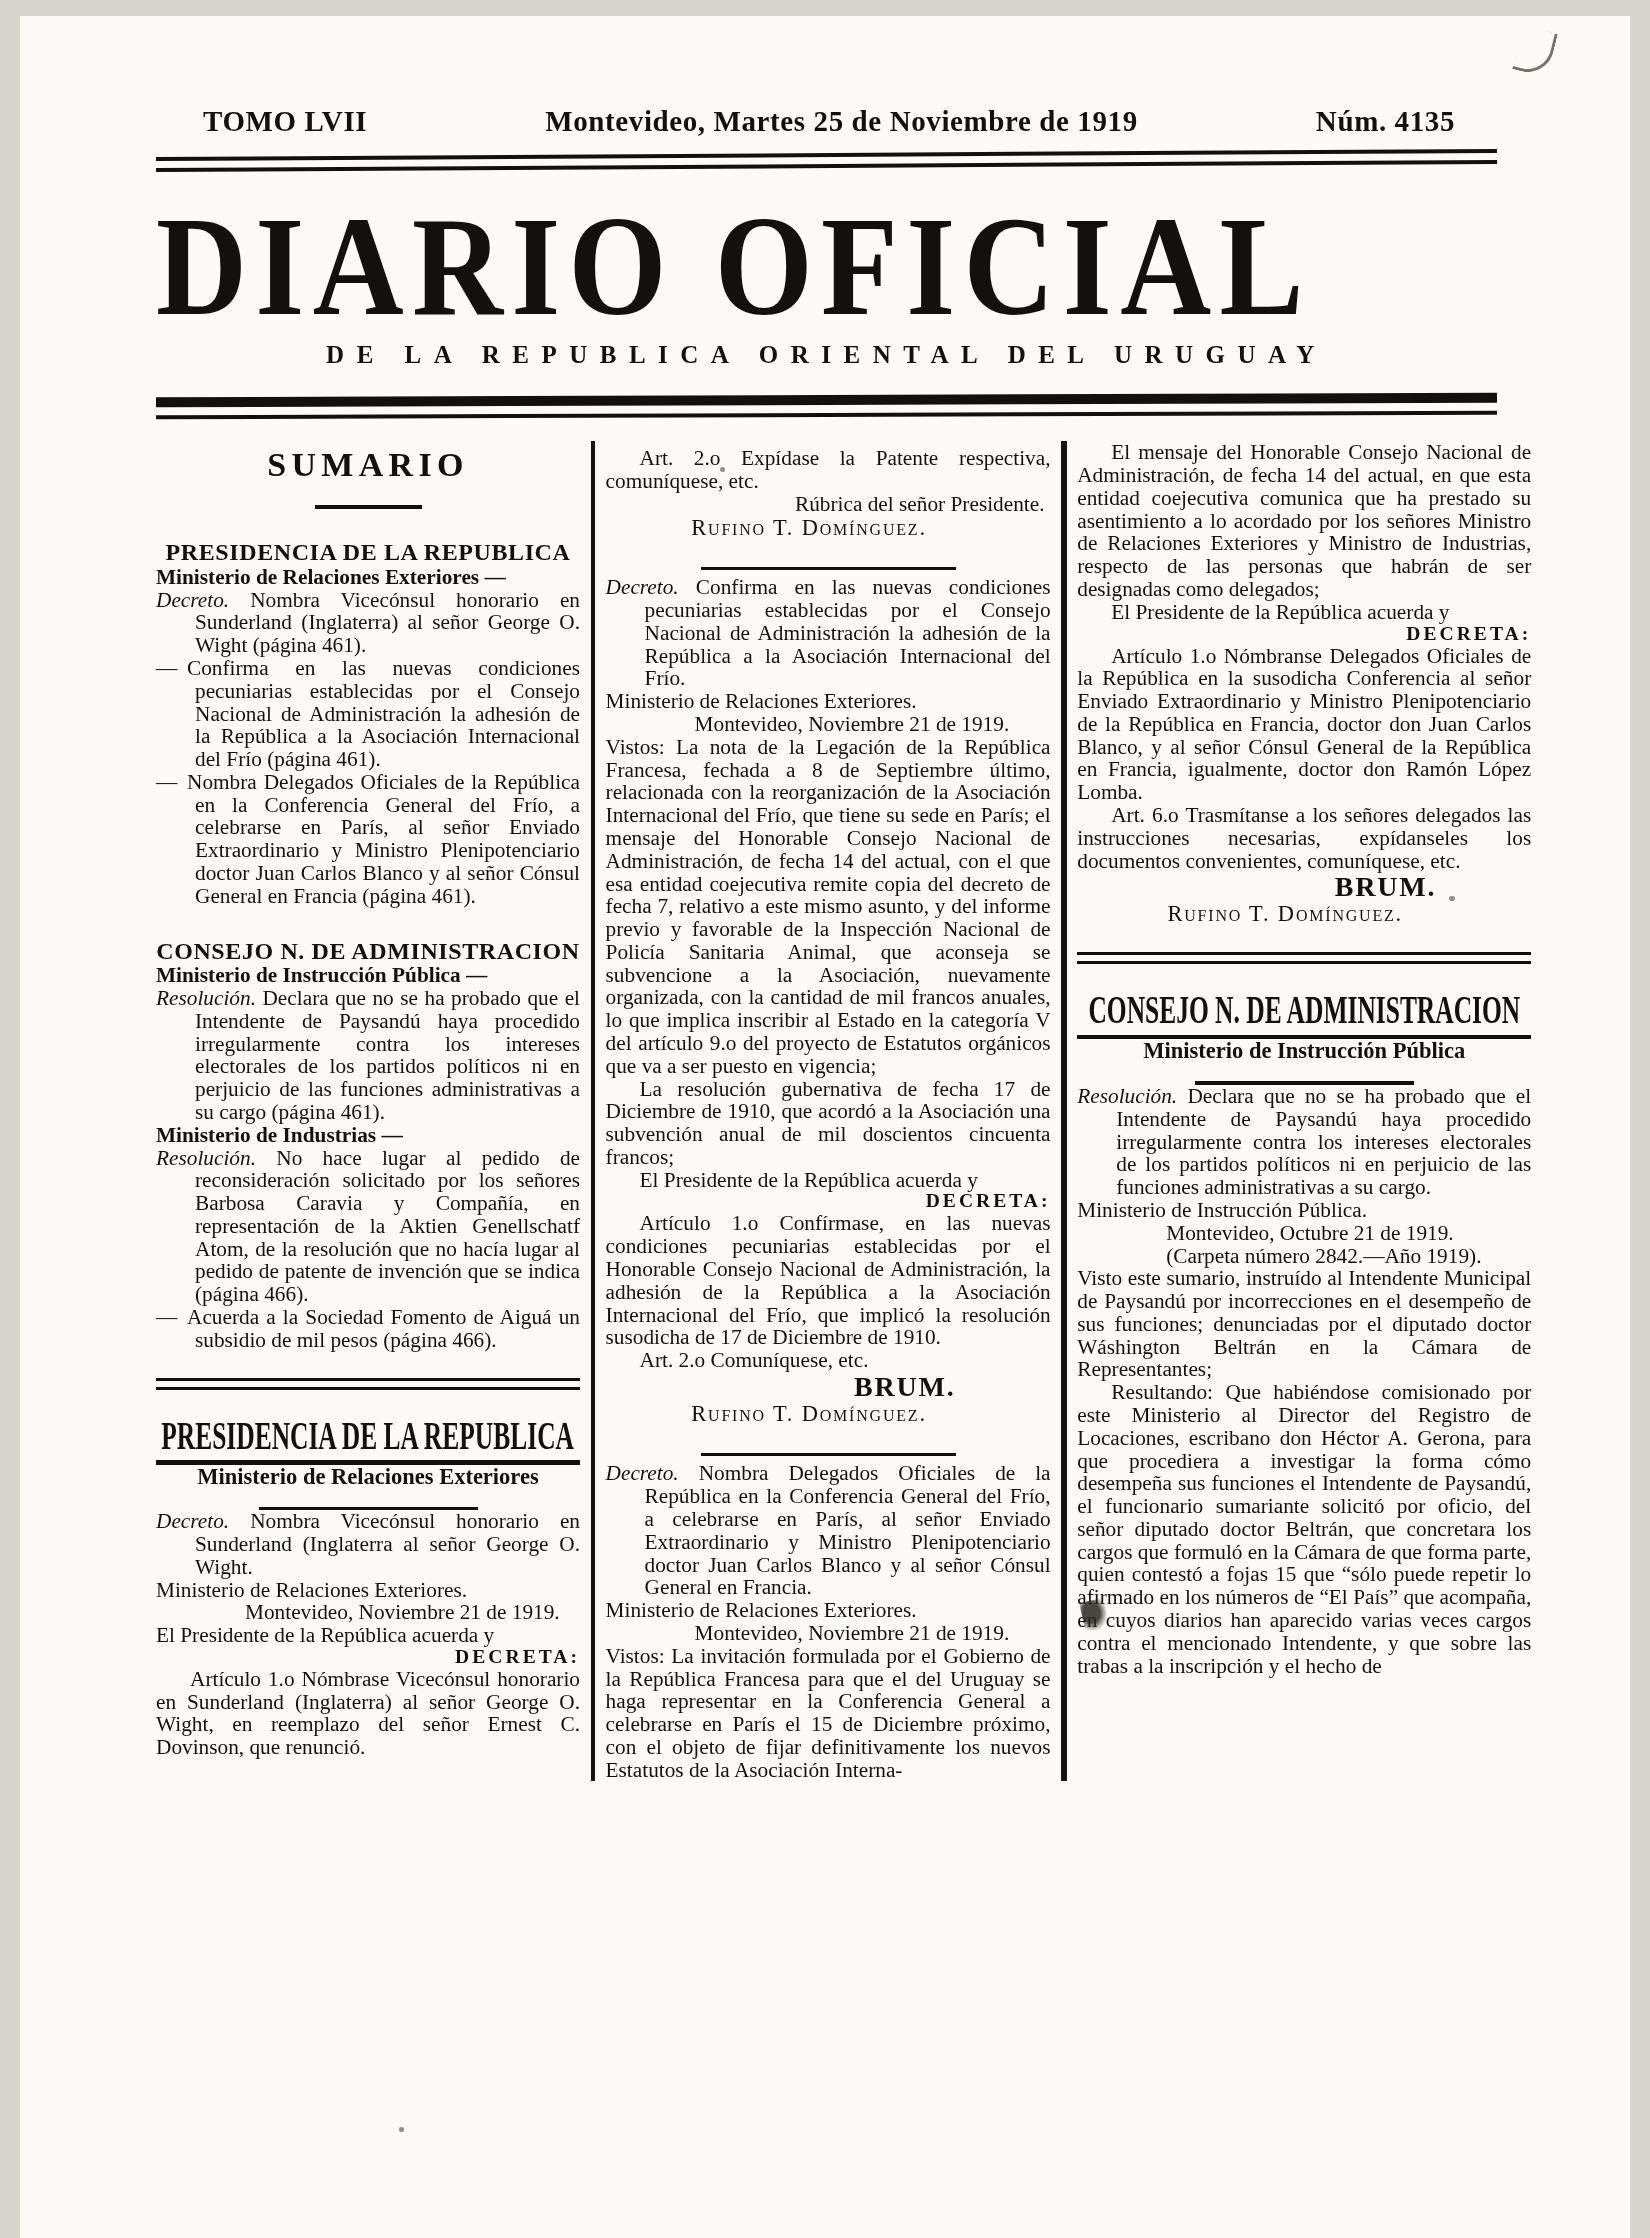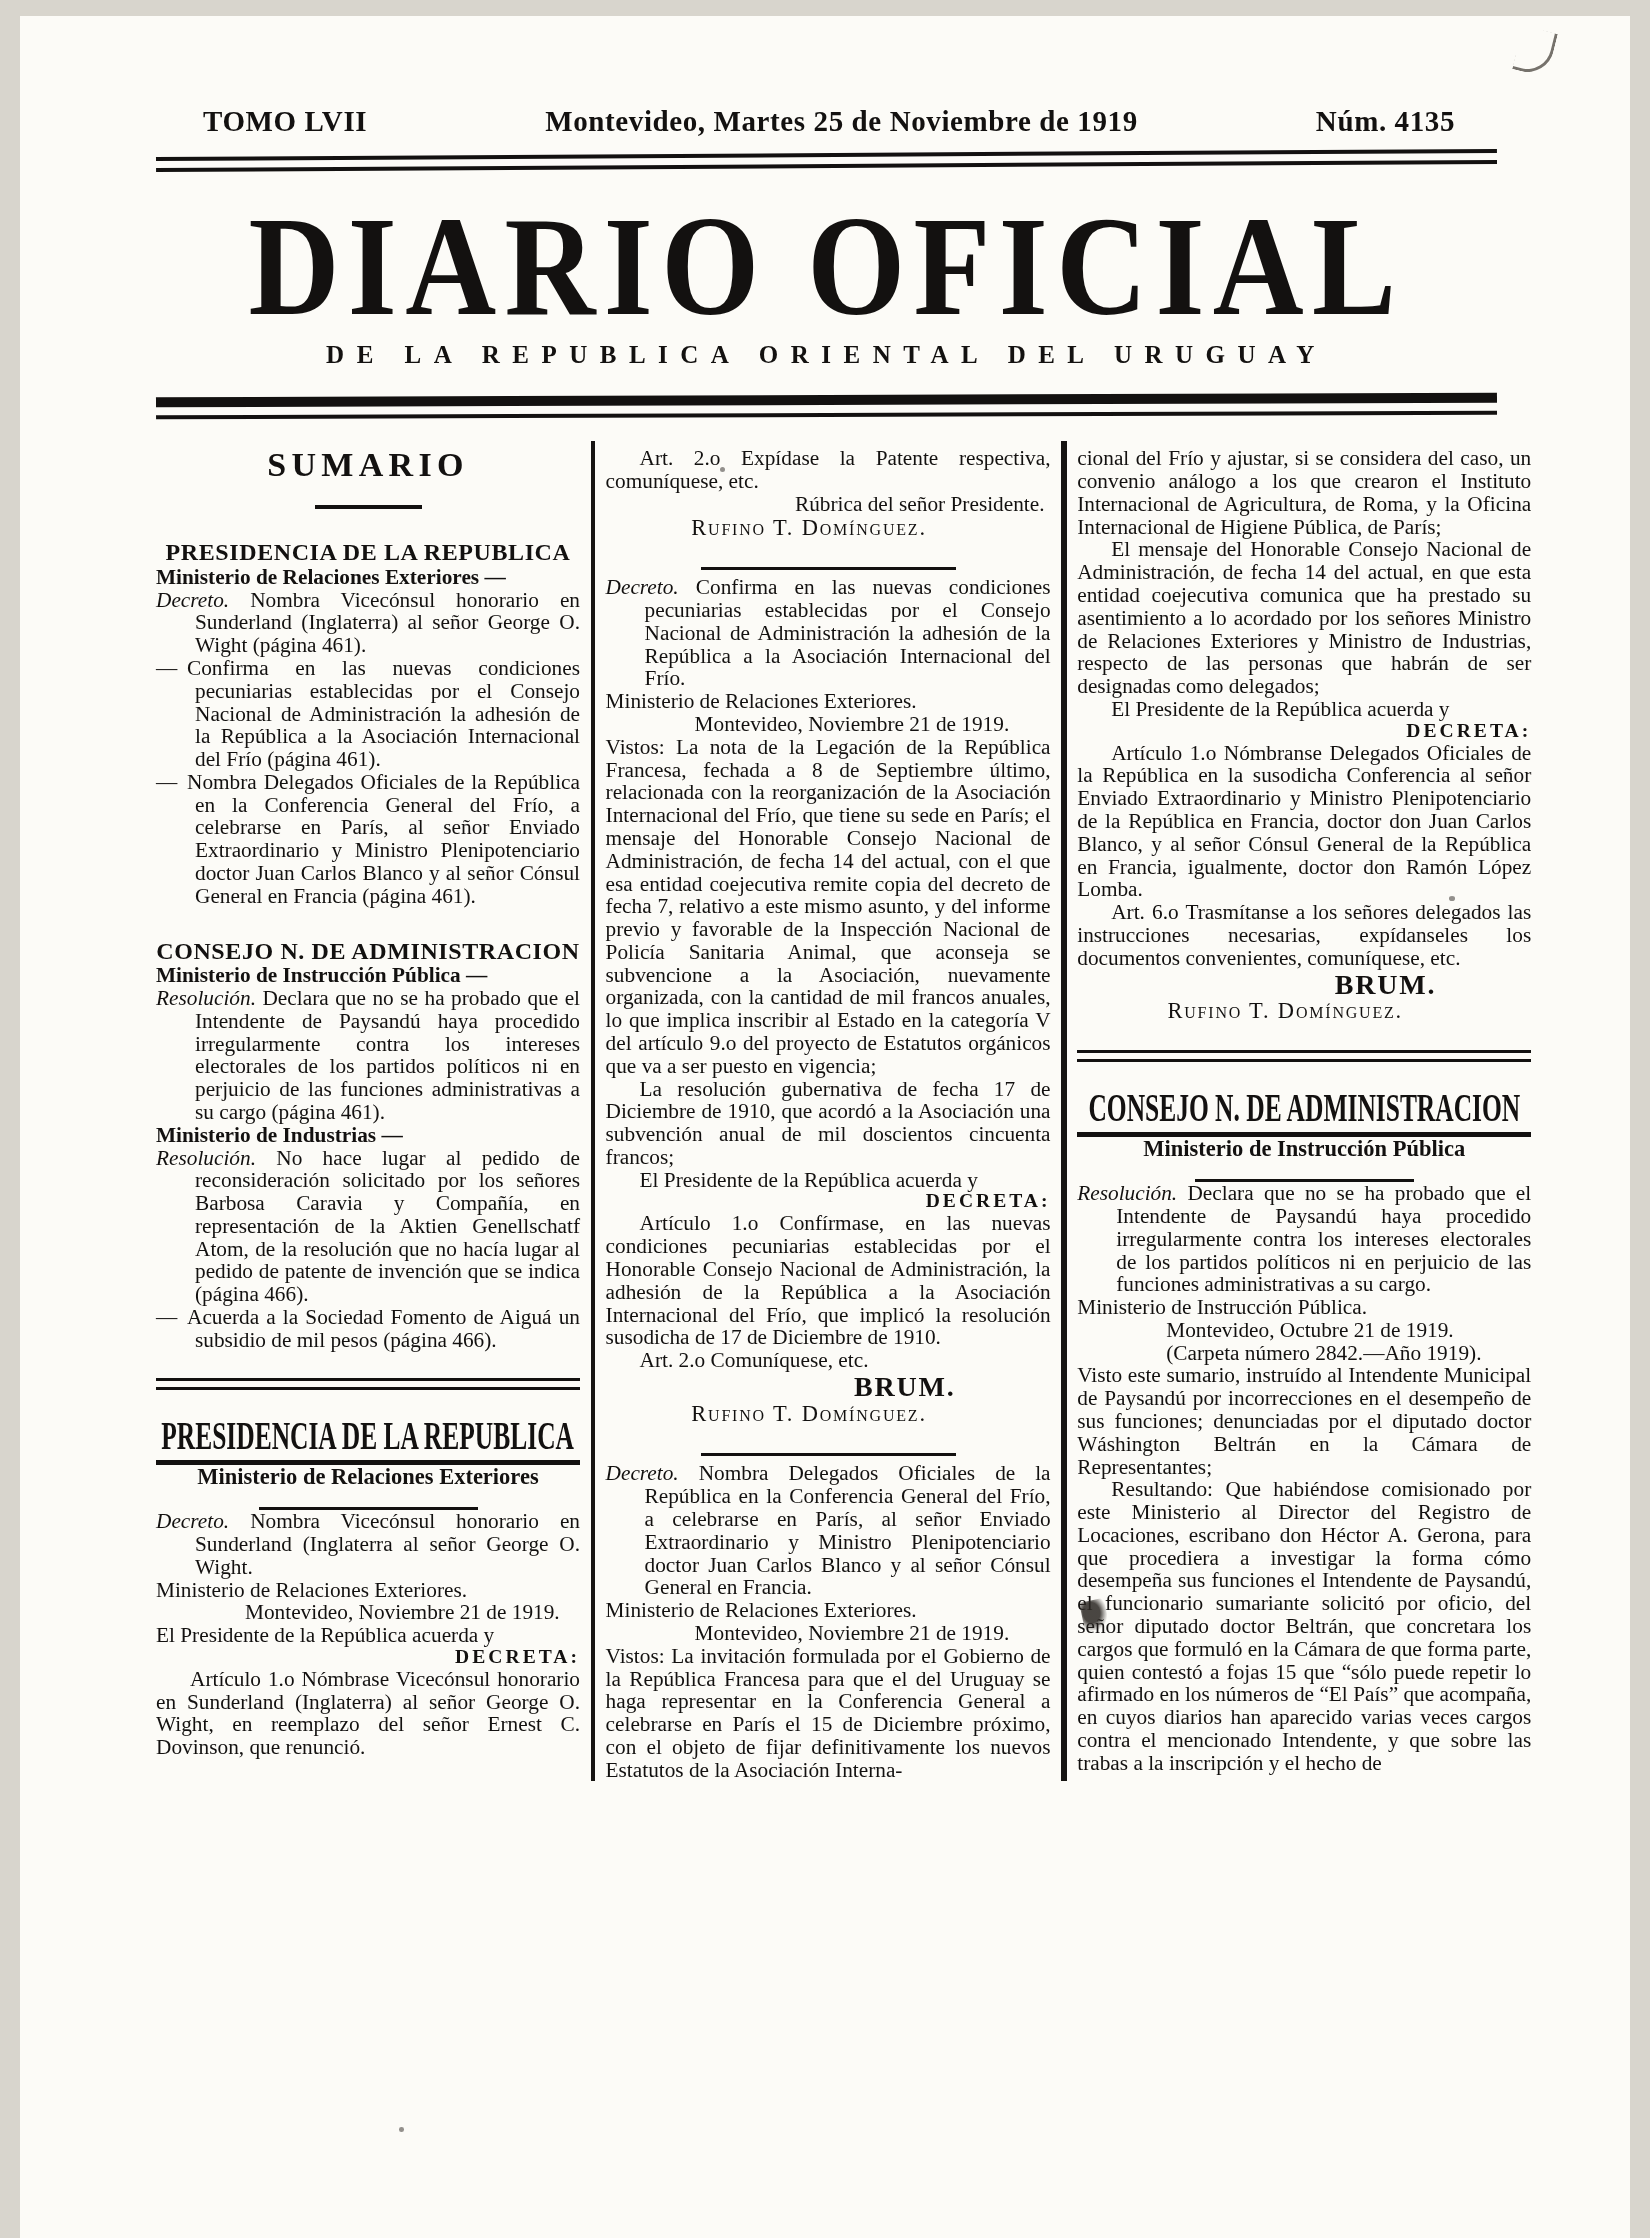--- a/index.html
+++ b/index.html
@@ -21,21 +21,21 @@
     display:flex;justify-content:space-between;align-items:baseline;
     padding:0 42px 0 47px;
     font-weight:700;font-size:29px;letter-spacing:0.6px;
   }
   .rule-double-thin{
     margin-top:15.4px;height:7.1px;
     border-top:4.2px solid #131110;border-bottom:4.2px solid #131110;
     transform:rotate(-0.35deg);
   }
   .masthead-title{
-    margin-top:27px;text-align:center;white-space:nowrap;
+    margin-top:27px;text-align:left;white-space:nowrap;
   }
   .masthead-title .txt{
     display:inline-block;font-weight:700;font-size:126px;letter-spacing:8.3px;
     transform:scaleY(1.12);transform-origin:center;
   }
   .masthead-subtitle{
     margin-top:1.2px;text-align:center;
     font-weight:700;font-size:25px;letter-spacing:12.5px;white-space:nowrap;
   }
   .rule-double-heavy{
@@ -200,21 +200,20 @@
 
         <p class="plain">Ministerio de Relaciones Exteriores.</p>
         <p class="dateline">Montevideo, Noviembre 21 de 1919.</p>
 
         <p class="bodyp plain">Vistos: La invitación formulada por el Gobierno de la República Francesa para que el del Uruguay se haga representar en la Conferencia General a celebrarse en París el 15 de Diciembre próximo, con el objeto de fijar definitivamente los nuevos Estatutos de la Asociación Interna-</p>
       </div>
 
       <div class="vdiv"></div>
 
       <div class="col">
-        <p class="bodyp" style="margin-top:6px;text-indent:0;">cional del Frío y ajustar, si se considera del caso, un convenio análogo a los que crearon el Instituto Internacional de Agricultura, de Roma, y la Oficina Internacional de Higiene Pública, de París;</p>
         <p class="bodyp">El mensaje del Honorable Consejo Nacional de Administración, de fecha 14 del actual, en que esta entidad coejecutiva comunica que ha prestado su asentimiento a lo acordado por los señores Ministro de Relaciones Exteriores y Ministro de Industrias, respecto de las personas que habrán de ser designadas como delegados;</p>
         <p class="bodyp">El Presidente de la República acuerda y</p>
         <p class="decreta">DECRETA:</p>
         <p class="bodyp">Artículo 1.o Nómbranse Delegados Oficiales de la República en la susodicha Conferencia al señor Enviado Extraordinario y Ministro Plenipotenciario de la República en Francia, doctor don Juan Carlos Blanco, y al señor Cónsul General de la República en Francia, igualmente, doctor don Ramón López Lomba.</p>
         <p class="bodyp">Art. 6.o Trasmítanse a los señores delegados las instrucciones necesarias, expídanseles los documentos convenientes, comuníquese, etc.</p>
 
         <p class="brum">BRUM.</p>
         <p class="firma">Rufino T. Domínguez.</p>
 
         <div class="double-rule-col"></div>

